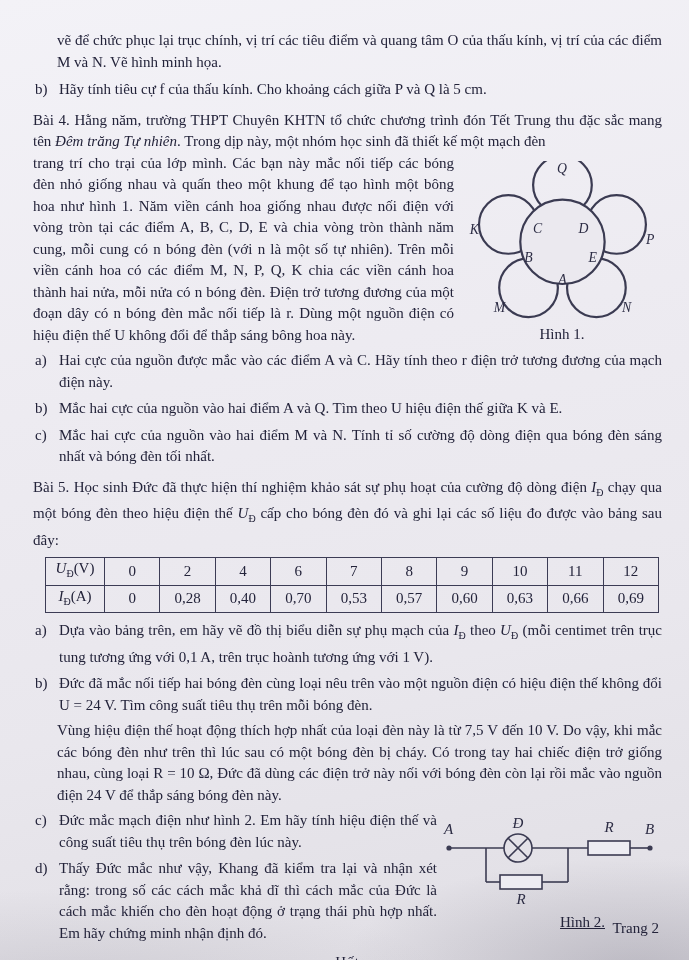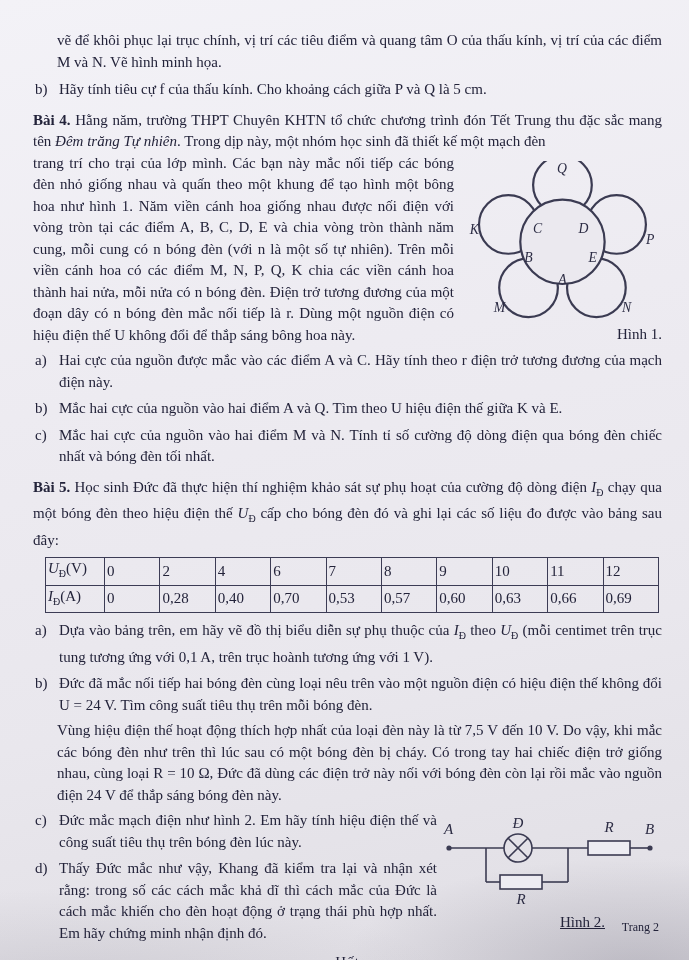--- a/index.html
+++ b/index.html
@@ -10,47 +10,47 @@
       radial-gradient(ellipse 500px 120px at 10% 102%, rgba(120,118,130,0.18), transparent 75%),
       linear-gradient(168deg, #f3f2f7 0%, #edebf1 38%, #e9e7ed 68%, #e0dee4 100%);
     font-family:"Liberation Serif","DejaVu Serif",serif;
     color:#23233a;
   }
   .content { padding:30px 27px 0 33px; font-size:15px; line-height:21.5px; text-align:justify; }
   p { margin:0; }
   .indented { margin-left:24px; }
   .item { position:relative; padding-left:26px; }
   .item .letter { position:absolute; left:2px; top:0; }
-  .bold { font-weight:bold; }
+  .bold { font-weight:normal; }
   .ital { font-style:italic; }
   .mt4{margin-top:4px}.mt5{margin-top:5px}.mt6{margin-top:6px}.mt7{margin-top:7px}.mt9{margin-top:9px}
   .flow {  }
   figure { margin:0; }
   .fig1 { float:right; width:200px; margin:8px 0 6px 8px; text-align:center; }
   .fig2 { float:right; width:220px; margin:2px 0 2px 5px; }
-  .figcap { font-size:15px; line-height:18px; text-align:right; font-style:normal; }
+  .figcap { font-size:15px; line-height:18px; text-align:center; font-style:normal; }
   .fig2 .figcap { text-align:left; padding-left:118px;text-decoration:underline; }
   svg text { font-family:"Liberation Serif","DejaVu Serif",serif; font-style:italic; font-size:15px; fill:#2c2c44; }
   .exam-table { border-collapse:collapse; margin:6px 0 0 12px; width:614px; table-layout:fixed; }
-  .exam-table td { border:1px solid #3c3c55; text-align:left; height:25px; font-size:15px; padding:0 2px; }
+  .exam-table td { border:1px solid #3c3c55; text-align:center; height:25px; font-size:15px; padding:0 2px; }
   .exam-table td.lbl { width:54px; }
   .exam-table sub { font-size:10px; }
   sub { font-size:10px; }
   .het { text-align:center; margin-top:8px; letter-spacing:1px; }
-  .pagenum { position:absolute; right:30px; top:920px; font-size:12px; }
+  .pagenum { position:absolute; right:30px; top:920px; font-size:15px; }
   .lamp-x line, .wire { stroke:#3b3b52; stroke-width:1.6; fill:none; }
   .rbox { fill:#edecf2; stroke:#3b3b52; stroke-width:1.6; }
 </style>
 </head>
 <body>
 
 <div class="page">
   <div class="content">
 
-    <p class="indented">vẽ để khôi phục lại trục chính, vị trí các tiêu điểm và quang tâm O của thấu kính, vị trí của các điểm M và N. Vẽ hình minh họa.</p>
+    <p class="indented">vẽ để chức phục lại trục chính, vị trí các tiêu điểm và quang tâm O của thấu kính, vị trí của các điểm M và N. Vẽ hình minh họa.</p>
 
     <div class="item mt6">
       <span class="letter">b)</span>
       <span>Hãy tính tiêu cự f của thấu kính. Cho khoảng cách giữa P và Q là 5 cm.</span>
     </div>
 
     <div class="mt9">
       <p><span class="bold">Bài 4.</span><span> Hằng năm, trường THPT Chuyên KHTN tổ chức chương trình đón Tết Trung thu đặc sắc mang tên </span><span class="ital">Đêm trăng Tự nhiên</span><span>. Trong dịp này, một nhóm học sinh đã thiết kế một mạch đèn</span></p>
 
       <div class="flow">
@@ -83,21 +83,21 @@
         <div class="item mt4">
           <span class="letter">a)</span>
           <span>Hai cực của nguồn được mắc vào các điểm A và C. Hãy tính theo r điện trở tương đương của mạch điện này.</span>
         </div>
         <div class="item mt5">
           <span class="letter">b)</span>
           <span>Mắc hai cực của nguồn vào hai điểm A và Q. Tìm theo U hiệu điện thế giữa K và E.</span>
         </div>
         <div class="item mt5">
           <span class="letter">c)</span>
-          <span>Mắc hai cực của nguồn vào hai điểm M và N. Tính tỉ số cường độ dòng điện qua bóng đèn chiếc nhất và bóng đèn tối nhất.</span>
+          <span>Mắc hai cực của nguồn vào hai điểm M và N. Tính tỉ số cường độ dòng điện qua bóng đèn sáng nhất và bóng đèn tối nhất.</span>
         </div>
       </div>
     </div>
 
     <div class="mt9">
       <p><span class="bold">Bài 5.</span><span> Học sinh Đức đã thực hiện thí nghiệm khảo sát sự phụ hoạt của cường độ dòng điện </span><span class="ital">I</span><sub>Đ</sub><span> chạy qua một bóng đèn theo hiệu điện thế </span><span class="ital">U</span><sub>Đ</sub><span> cấp cho bóng đèn đó và ghi lại các số liệu đo được vào bảng sau đây:</span></p>
 
       <table class="exam-table">
         <tbody>
           <tr>
@@ -124,21 +124,21 @@
               <td>0,60</td>
               <td>0,63</td>
               <td>0,66</td>
               <td>0,69</td>
             </tr>
         </tbody>
       </table>
 
       <div class="item mt7">
         <span class="letter">a)</span>
-        <span><span>Dựa vào bảng trên, em hãy vẽ đồ thị biểu diễn sự phụ thuộc của </span><span class="ital">I</span><sub>Đ</sub><span> theo </span><span class="ital">U</span><sub>Đ</sub><span> (mỗi centimet trên trục tung tương ứng với 0,1 A, trên trục hoành tương ứng với 1 V).</span></span>
+        <span><span>Dựa vào bảng trên, em hãy vẽ đồ thị biểu diễn sự phụ mạch của </span><span class="ital">I</span><sub>Đ</sub><span> theo </span><span class="ital">U</span><sub>Đ</sub><span> (mỗi centimet trên trục tung tương ứng với 0,1 A, trên trục hoành tương ứng với 1 V).</span></span>
       </div>
 
       <div class="item mt5">
         <span class="letter">b)</span>
         <span>Đức đã mắc nối tiếp hai bóng đèn cùng loại nêu trên vào một nguồn điện có hiệu điện thế không đổi U = 24 V. Tìm công suất tiêu thụ trên mỗi bóng đèn.</span>
       </div>
 
       <p class="indented mt4">Vùng hiệu điện thế hoạt động thích hợp nhất của loại đèn này là từ 7,5 V đến 10 V. Do vậy, khi mắc các bóng đèn như trên thì lúc sau có một bóng đèn bị cháy. Có trong tay hai chiếc điện trở giống nhau, cùng loại R = 10 Ω, Đức đã dùng các điện trở này nối với bóng đèn còn lại rồi mắc vào nguồn điện 24 V để thắp sáng bóng đèn này.</p>
 
       <div class="flow mt4">

